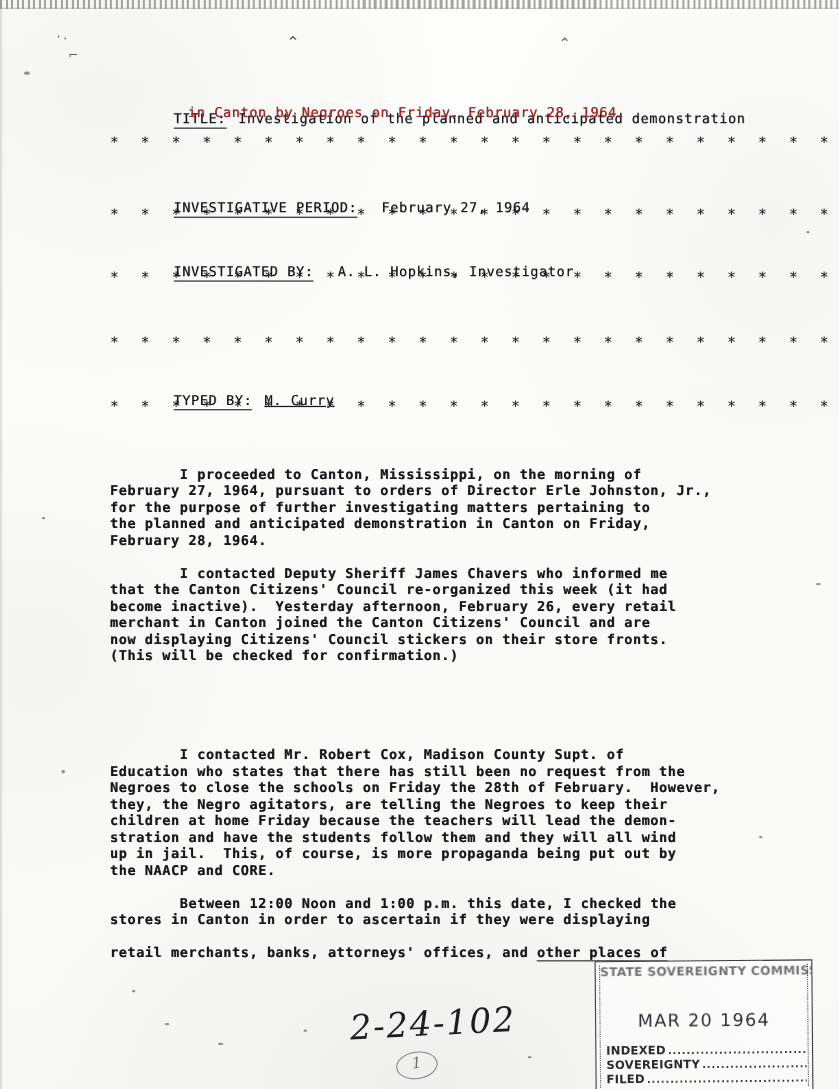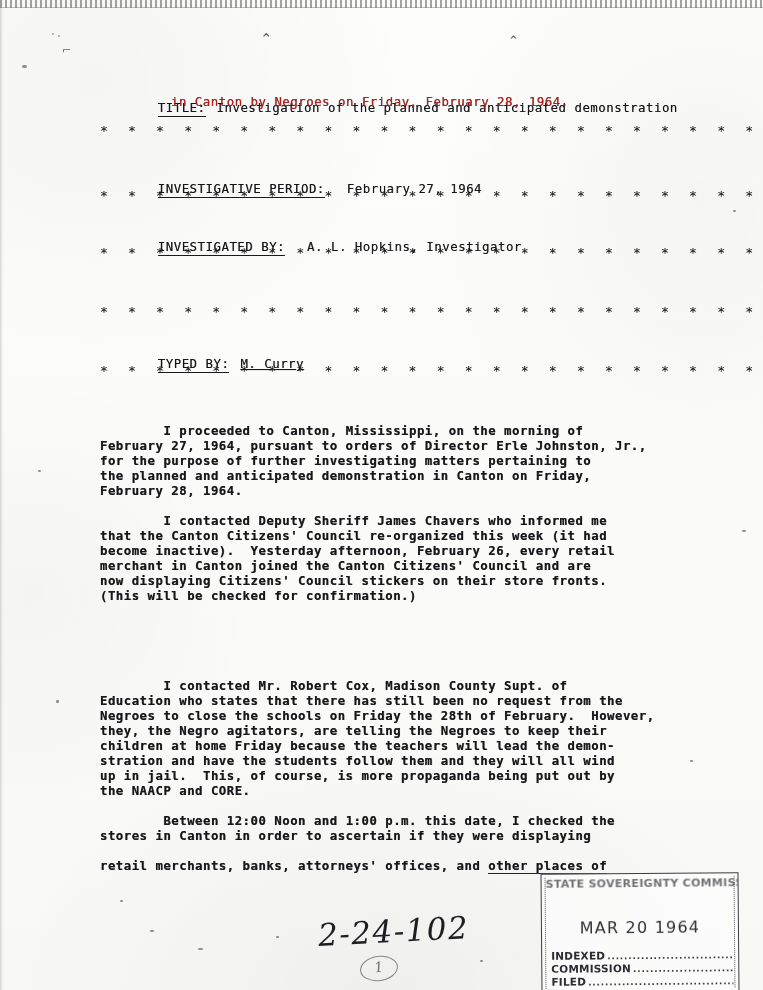--- a/index.html
+++ b/index.html
@@ -301,21 +301,21 @@
     <div class="para" style="top:814px;">        Between 12:00 Noon and 1:00 p.m. this date, I checked the</div>
     <div class="para" style="top:829px;">stores in Canton in order to ascertain if they were displaying</div>
     <div class="para" style="top:859px;"><span>retail merchants, banks, attorneys' offices, and </span><span class="inline-ul">other places of</span></div>
 
     <div class="stamp">
       <div class="stamp-inner"></div>
       <div class="stamp-title">STATE SOVEREIGNTY COMMISSION</div>
       <div class="stamp-date">MAR 20 1964</div>
       <div class="stamp-lines">
         <div class="stamp-line"><span class="lbl">INDEXED</span><span class="dots">..............................................</span></div>
-        <div class="stamp-line"><span class="lbl">COMMISSION</span><span class="dots">..............................................</span></div>
+        <div class="stamp-line"><span class="lbl">SOVEREIGNTY</span><span class="dots">..............................................</span></div>
         <div class="stamp-line"><span class="lbl">FILED</span><span class="dots">..............................................</span></div>
       </div>
     </div>
 
     <div class="handwriting">2-24-102</div>
 
     <div class="page-circle">
       <span>1</span>
     </div>
 

